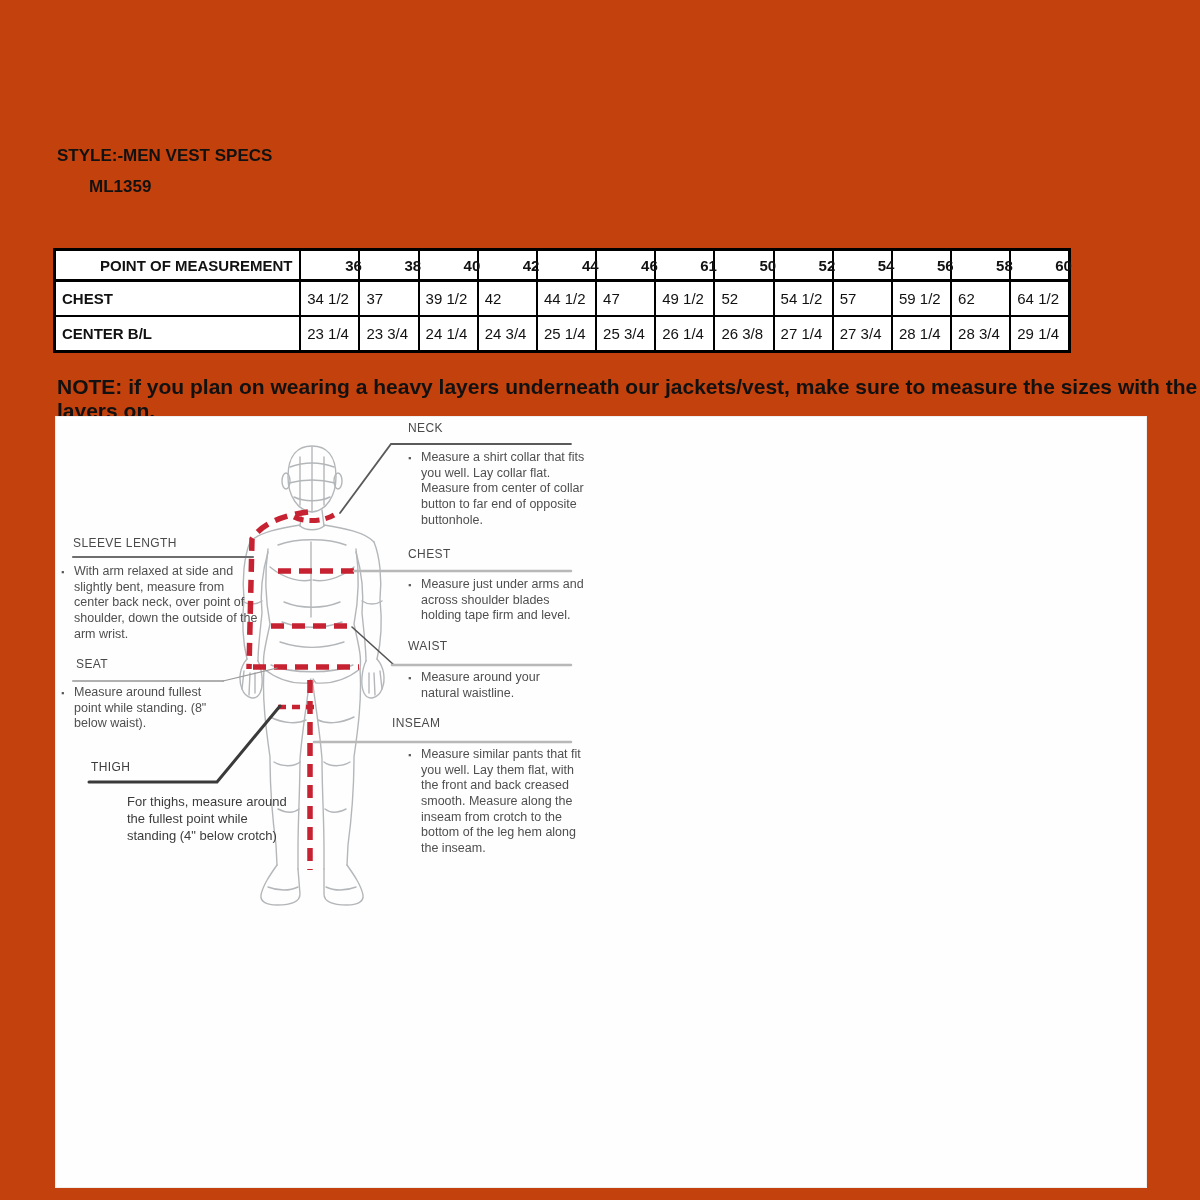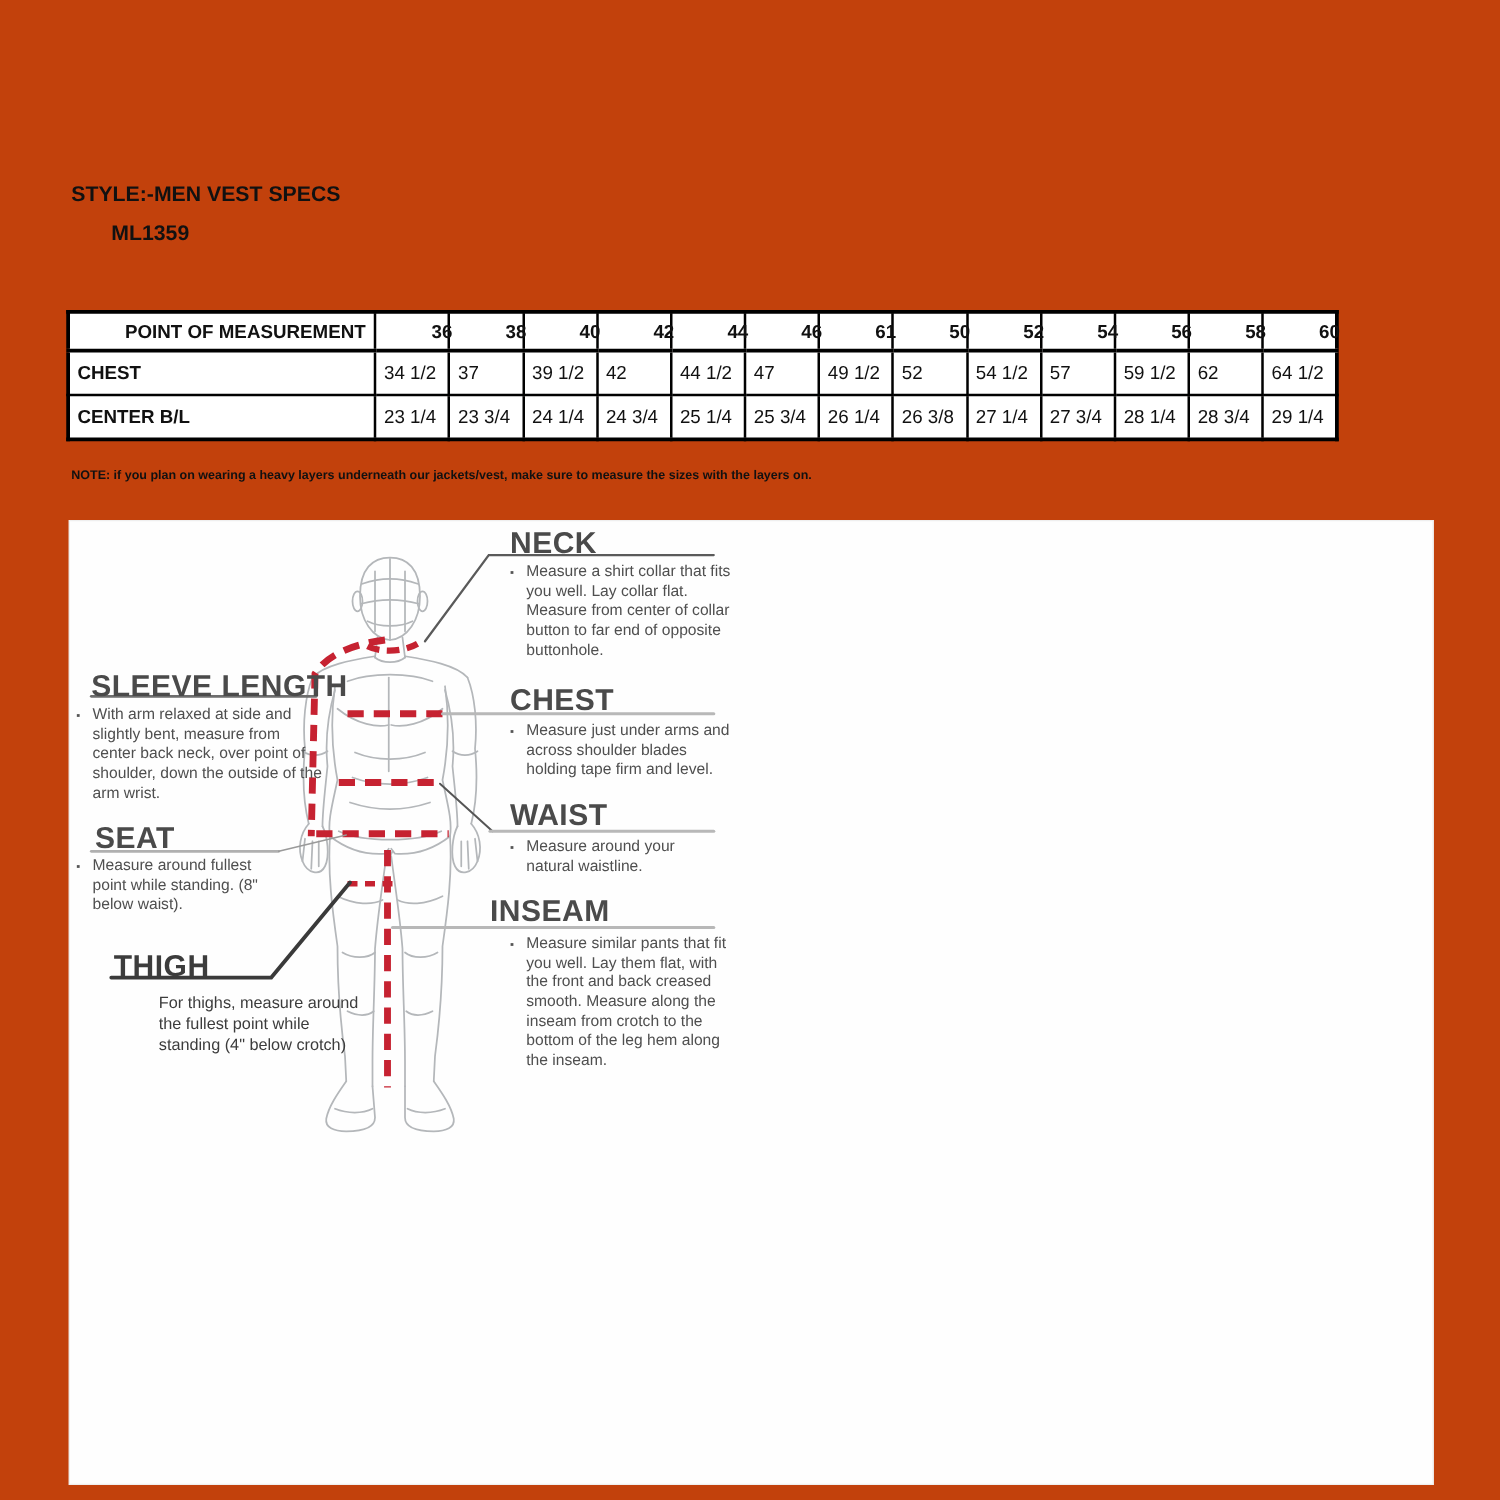--- a/index.html
+++ b/index.html
@@ -2,42 +2,42 @@
 <html><head>
 <meta charset="utf-8">
 <style>
   html,body{margin:0;padding:0;background:#fff;}
   .page{
     position:relative;width:1200px;height:1200px;background:#c2410c;
     font-family:"Liberation Sans", sans-serif;color:#1a1a1a;overflow:hidden;
   }
   .doc-title{position:absolute;left:57px;top:146px;font-size:17px;font-weight:bold;color:#111;}
   .doc-code{position:absolute;left:57px;top:177px;font-size:17px;font-weight:bold;color:#111;margin-left:32px;}
-  .note-line{position:absolute;left:57px;top:375px;font-size:10px;font-weight:bold;color:#111;}
+  .note-line{position:absolute;left:57px;top:375px;font-size:21px;font-weight:bold;color:#111;}
 
   table.size-table{
     position:absolute;left:53px;top:248px;width:1018px;
     border-collapse:collapse;table-layout:fixed;
     border:3px solid #000;font-size:15px;color:#111;
   }
   table.size-table th, table.size-table td{border:2px solid #000;padding:0 6px;vertical-align:middle;background:#fff;}
   table.size-table tr.hdr th{height:28px;font-weight:bold;text-align:center;border-bottom:3px solid #000;padding-left:44px;}
   table.size-table tr.hdr th.lbl{text-align:left;}
   table.size-table td{height:33px;font-weight:normal;text-align:left;}
   table.size-table td.lbl{font-weight:bold;}
   col.c-label{width:245px;}
   col.c-size{width:59px;}
 
   .diagram{
     position:absolute;left:55px;top:416px;width:1090px;height:770px;
     background:#fefefe;border:1px solid #efefef;
   }
   .diagram svg{position:absolute;left:0;top:0;}
   .sec-title{
-    position:absolute;font-size:24px;letter-spacing:.4px;color:#4a4a4a;font-weight:700;
+    position:absolute;font-size:12px;letter-spacing:.4px;color:#4a4a4a;font-weight:400;
   }
   .sec-desc{
     position:absolute;display:flex;align-items:flex-start;
     font-size:12.5px;line-height:1.25;color:#4f4f4f;
   }
   .sec-desc .bullet{flex:0 0 13px;font-size:9px;line-height:1;margin-top:4px;color:#555;}
   .sec-desc .txt{flex:1;}
   .t-neck-title{left:352px;top:4px;}
   .t-neck-desc{left:352px;top:33px;width:178px;}
   .t-sleeve-title{left:17px;top:119px;}

